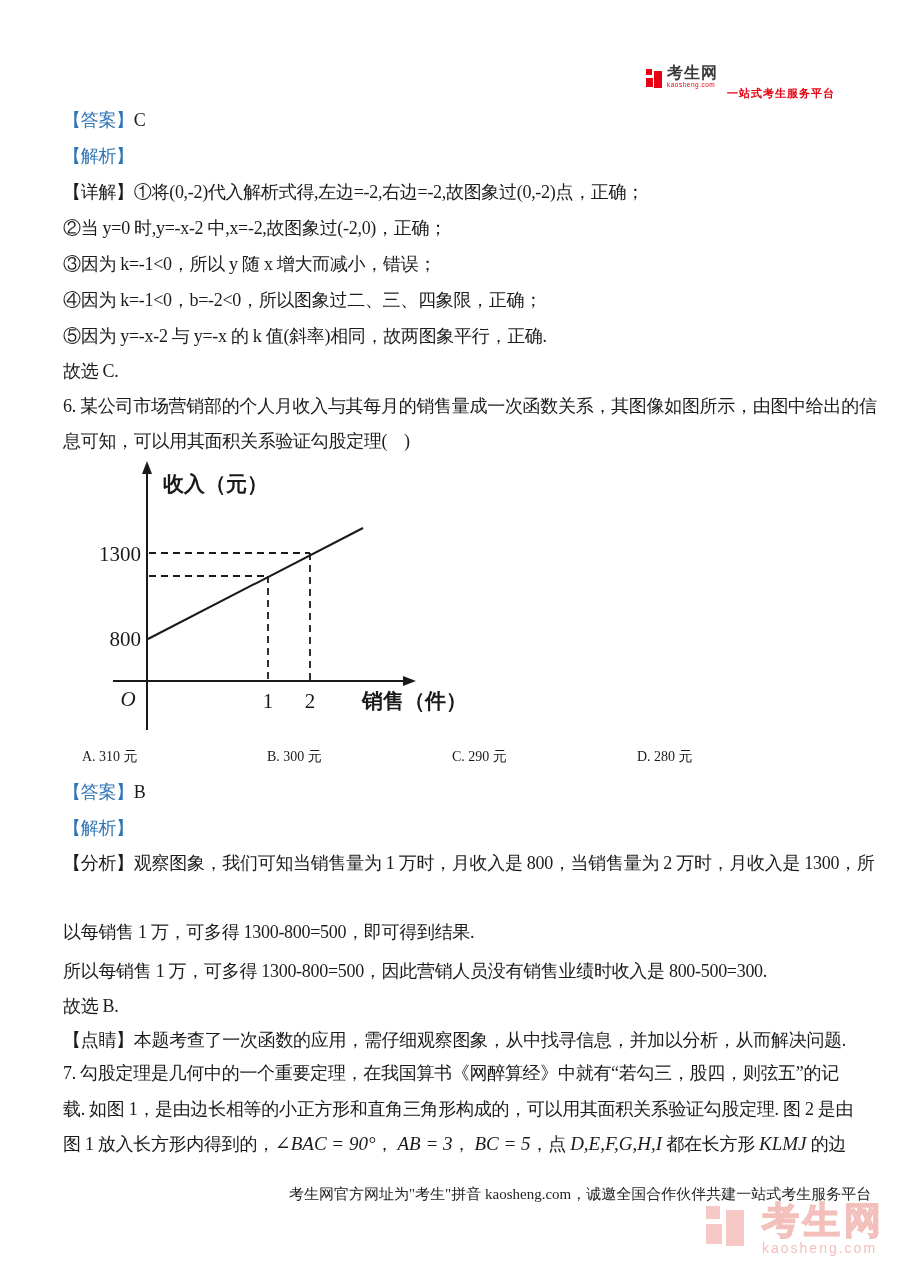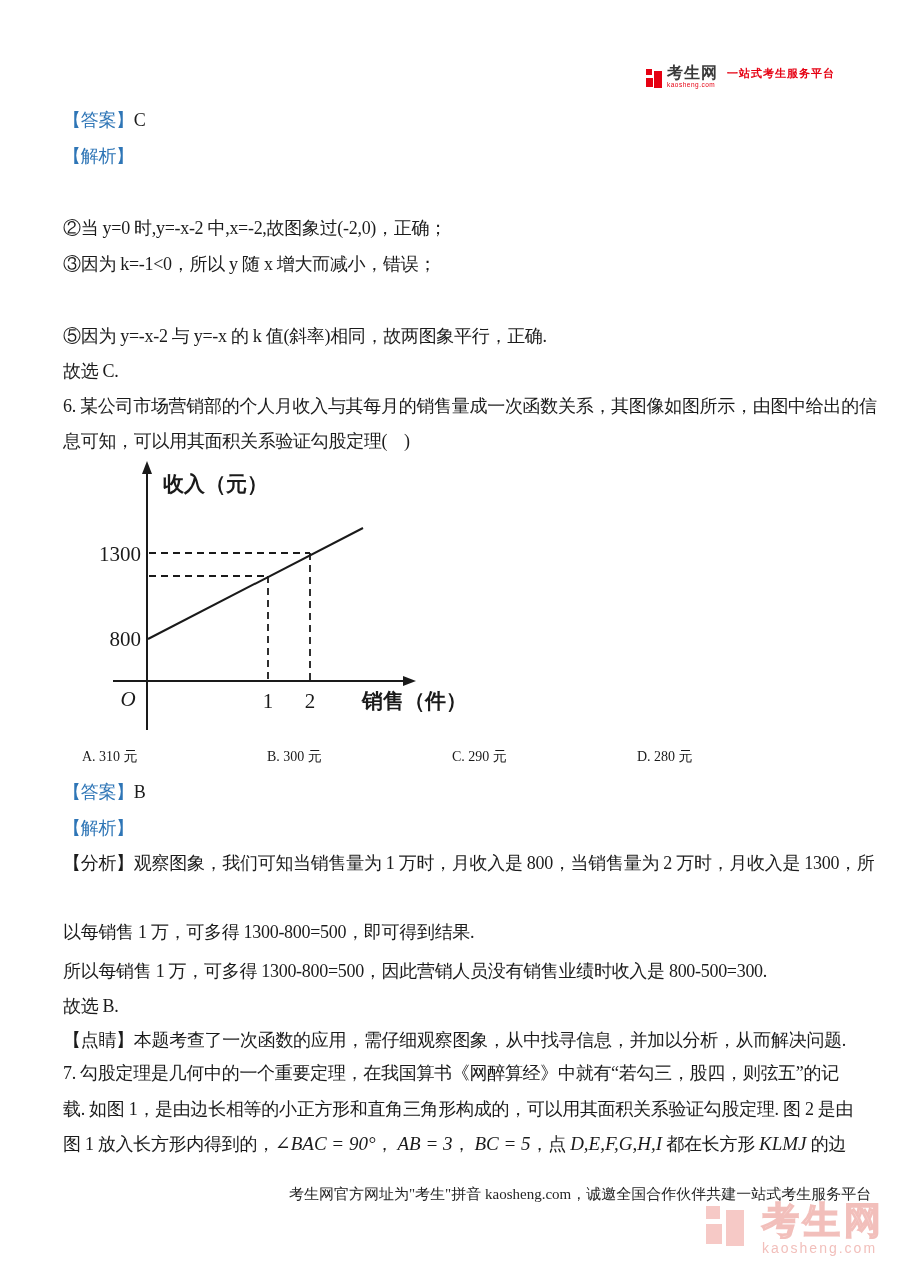--- a/index.html
+++ b/index.html
@@ -12,21 +12,21 @@
   }
   
   .logo{position:absolute;top:64px;left:646px;display:flex;align-items:flex-start;}
   .logo-icon{position:relative;width:18px;height:22px;margin-top:4px;}
   .logo-icon .b1{position:absolute;left:0;top:1px;width:6px;height:6px;background:#e60012;}
   .logo-icon .b2{position:absolute;left:0;top:10px;width:7px;height:9px;background:#e60012;}
   .logo-icon .b3{position:absolute;left:8px;top:3px;width:8px;height:17px;background:#e60012;}
   .logo-text{margin-left:3px;display:flex;flex-direction:column;}
   .logo-name{font-family:"Liberation Sans","DejaVu Sans",sans-serif;font-weight:bold;font-size:16px;line-height:17px;color:#3a3a3a;letter-spacing:1px;}
   .logo-domain{font-family:"Liberation Sans","DejaVu Sans",sans-serif;font-size:6.5px;line-height:7px;color:#e60012;letter-spacing:.5px;}
-  .logo-slogan{margin-left:9px;margin-top:2px;font-family:"Liberation Sans","DejaVu Sans",sans-serif;font-weight:bold;font-size:11px;color:#e60012;letter-spacing:1px;}
+  .logo-slogan{margin-left:9px;margin-top:22px;font-family:"Liberation Sans","DejaVu Sans",sans-serif;font-weight:bold;font-size:11px;color:#e60012;letter-spacing:1px;}
   
   .line{position:absolute;left:63px;height:24px;line-height:24px;font-size:18px;letter-spacing:-0.3px;white-space:pre;}
   .blue{color:#2e75b6;}
   .math{font-family:"Liberation Serif","DejaVu Serif",serif;font-style:italic;font-size:19px;letter-spacing:0;}
   
   .opt{position:absolute;height:24px;line-height:24px;font-size:14px;white-space:pre;}
   
   .figure{position:absolute;left:85px;top:458px;}
   .figure .axis{stroke:#1a1a1a;stroke-width:2;fill:none;}
   .figure .dash{stroke:#1a1a1a;stroke-width:1.8;fill:none;stroke-dasharray:7 5;}
@@ -58,22 +58,24 @@
     </div>
     <div class="logo-text">
       <div class="logo-name">考生网</div>
       <div class="logo-domain">kaosheng.com</div>
     </div>
     <div class="logo-slogan">一站式考生服务平台</div>
   </div>
 
   <div class="line" style="top:108px"><span class="blue">【答案】</span><span>C</span></div>
   <div class="line" style="top:144px"><span class="blue">【解析】</span></div>
+  <div class="line" style="top:180px">【详解】①将(0,-2)代入解析式得,左边=-2,右边=-2,故图象过(0,-2)点，正确；</div>
   <div class="line" style="top:216px">②当 y=0 时,y=-x-2 中,x=-2,故图象过(-2,0)，正确；</div>
   <div class="line" style="top:252px">③因为 k=-1&lt;0，所以 y 随 x 增大而减小，错误；</div>
+  <div class="line" style="top:288px">④因为 k=-1&lt;0，b=-2&lt;0，所以图象过二、三、四象限，正确；</div>
   <div class="line" style="top:324px">⑤因为 y=-x-2 与 y=-x 的 k 值(斜率)相同，故两图象平行，正确.</div>
   <div class="line" style="top:359px">故选 C.</div>
 
   <div class="line" style="top:394px">6. 某公司市场营销部的个人月收入与其每月的销售量成一次函数关系，其图像如图所示，由图中给出的信</div>
   <div class="line" style="top:429px">息可知，可以用其面积关系验证勾股定理(    )</div>
 
   <svg class="figure" width="400" height="280" viewBox="0 0 400 280">
 
     <line class="axis" x1="62" y1="14" x2="62" y2="272"></line>
     <polygon points="62,3 57,16 67,16" fill="#1a1a1a"></polygon>

